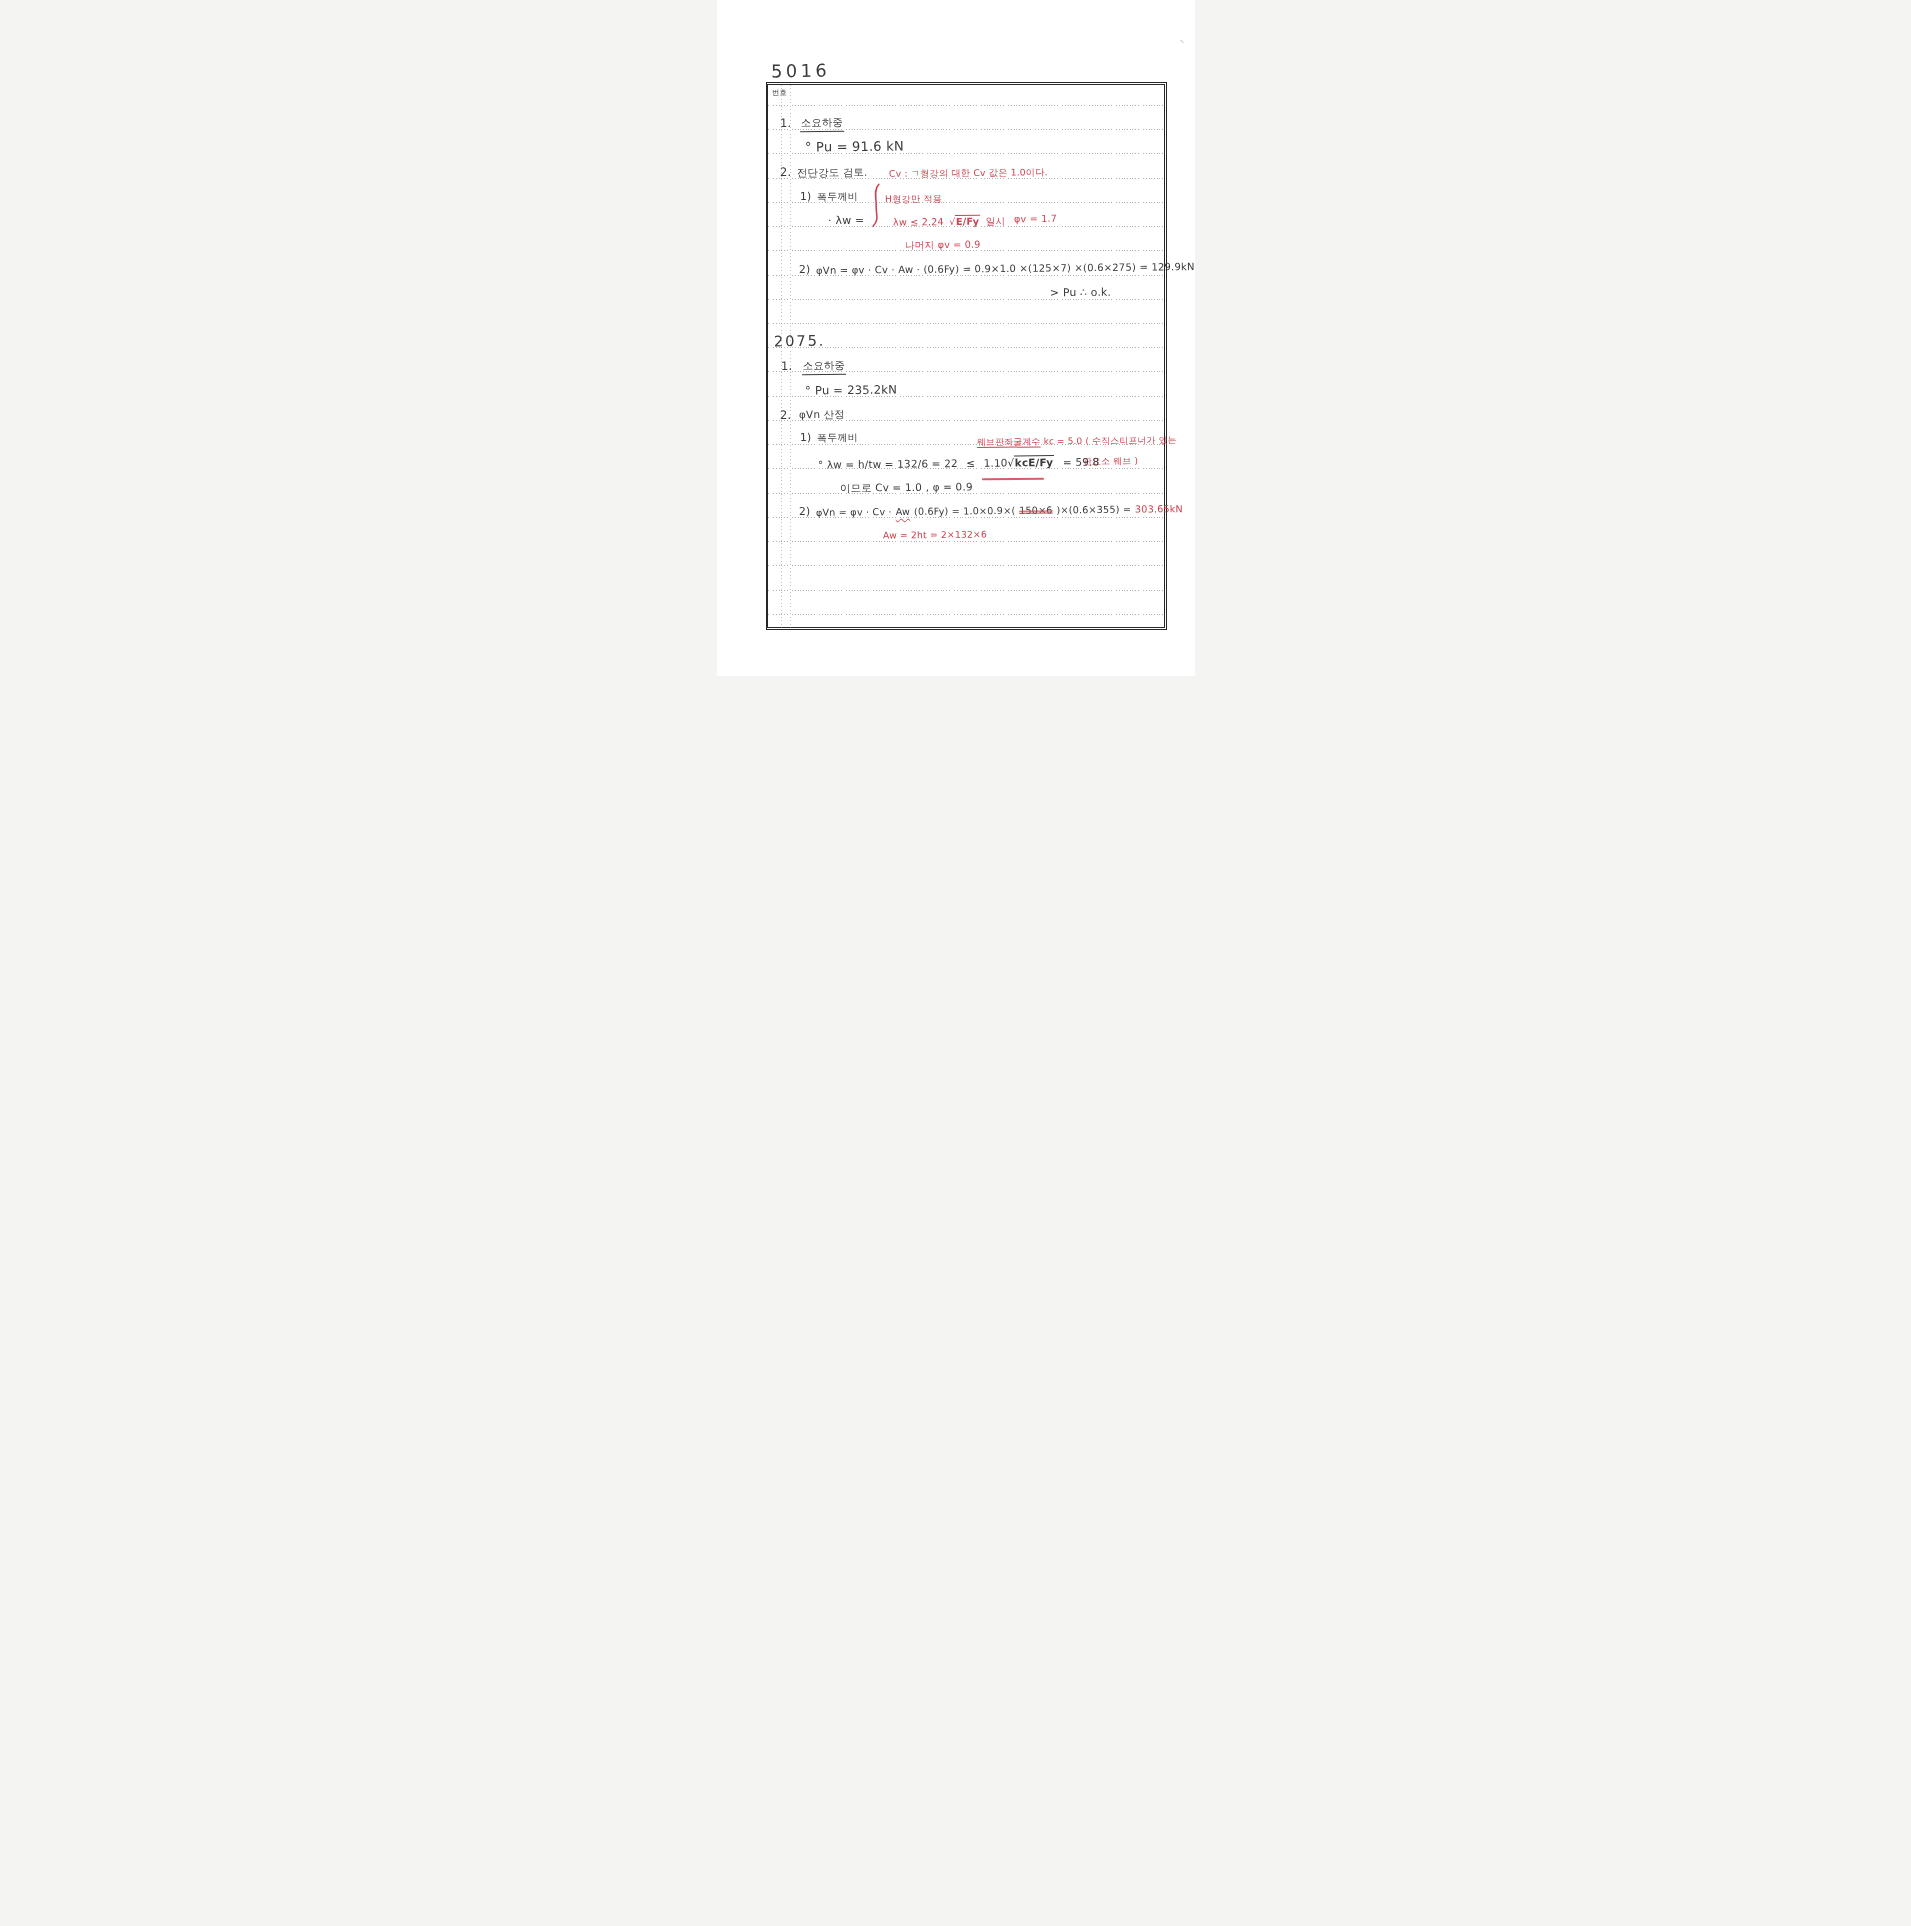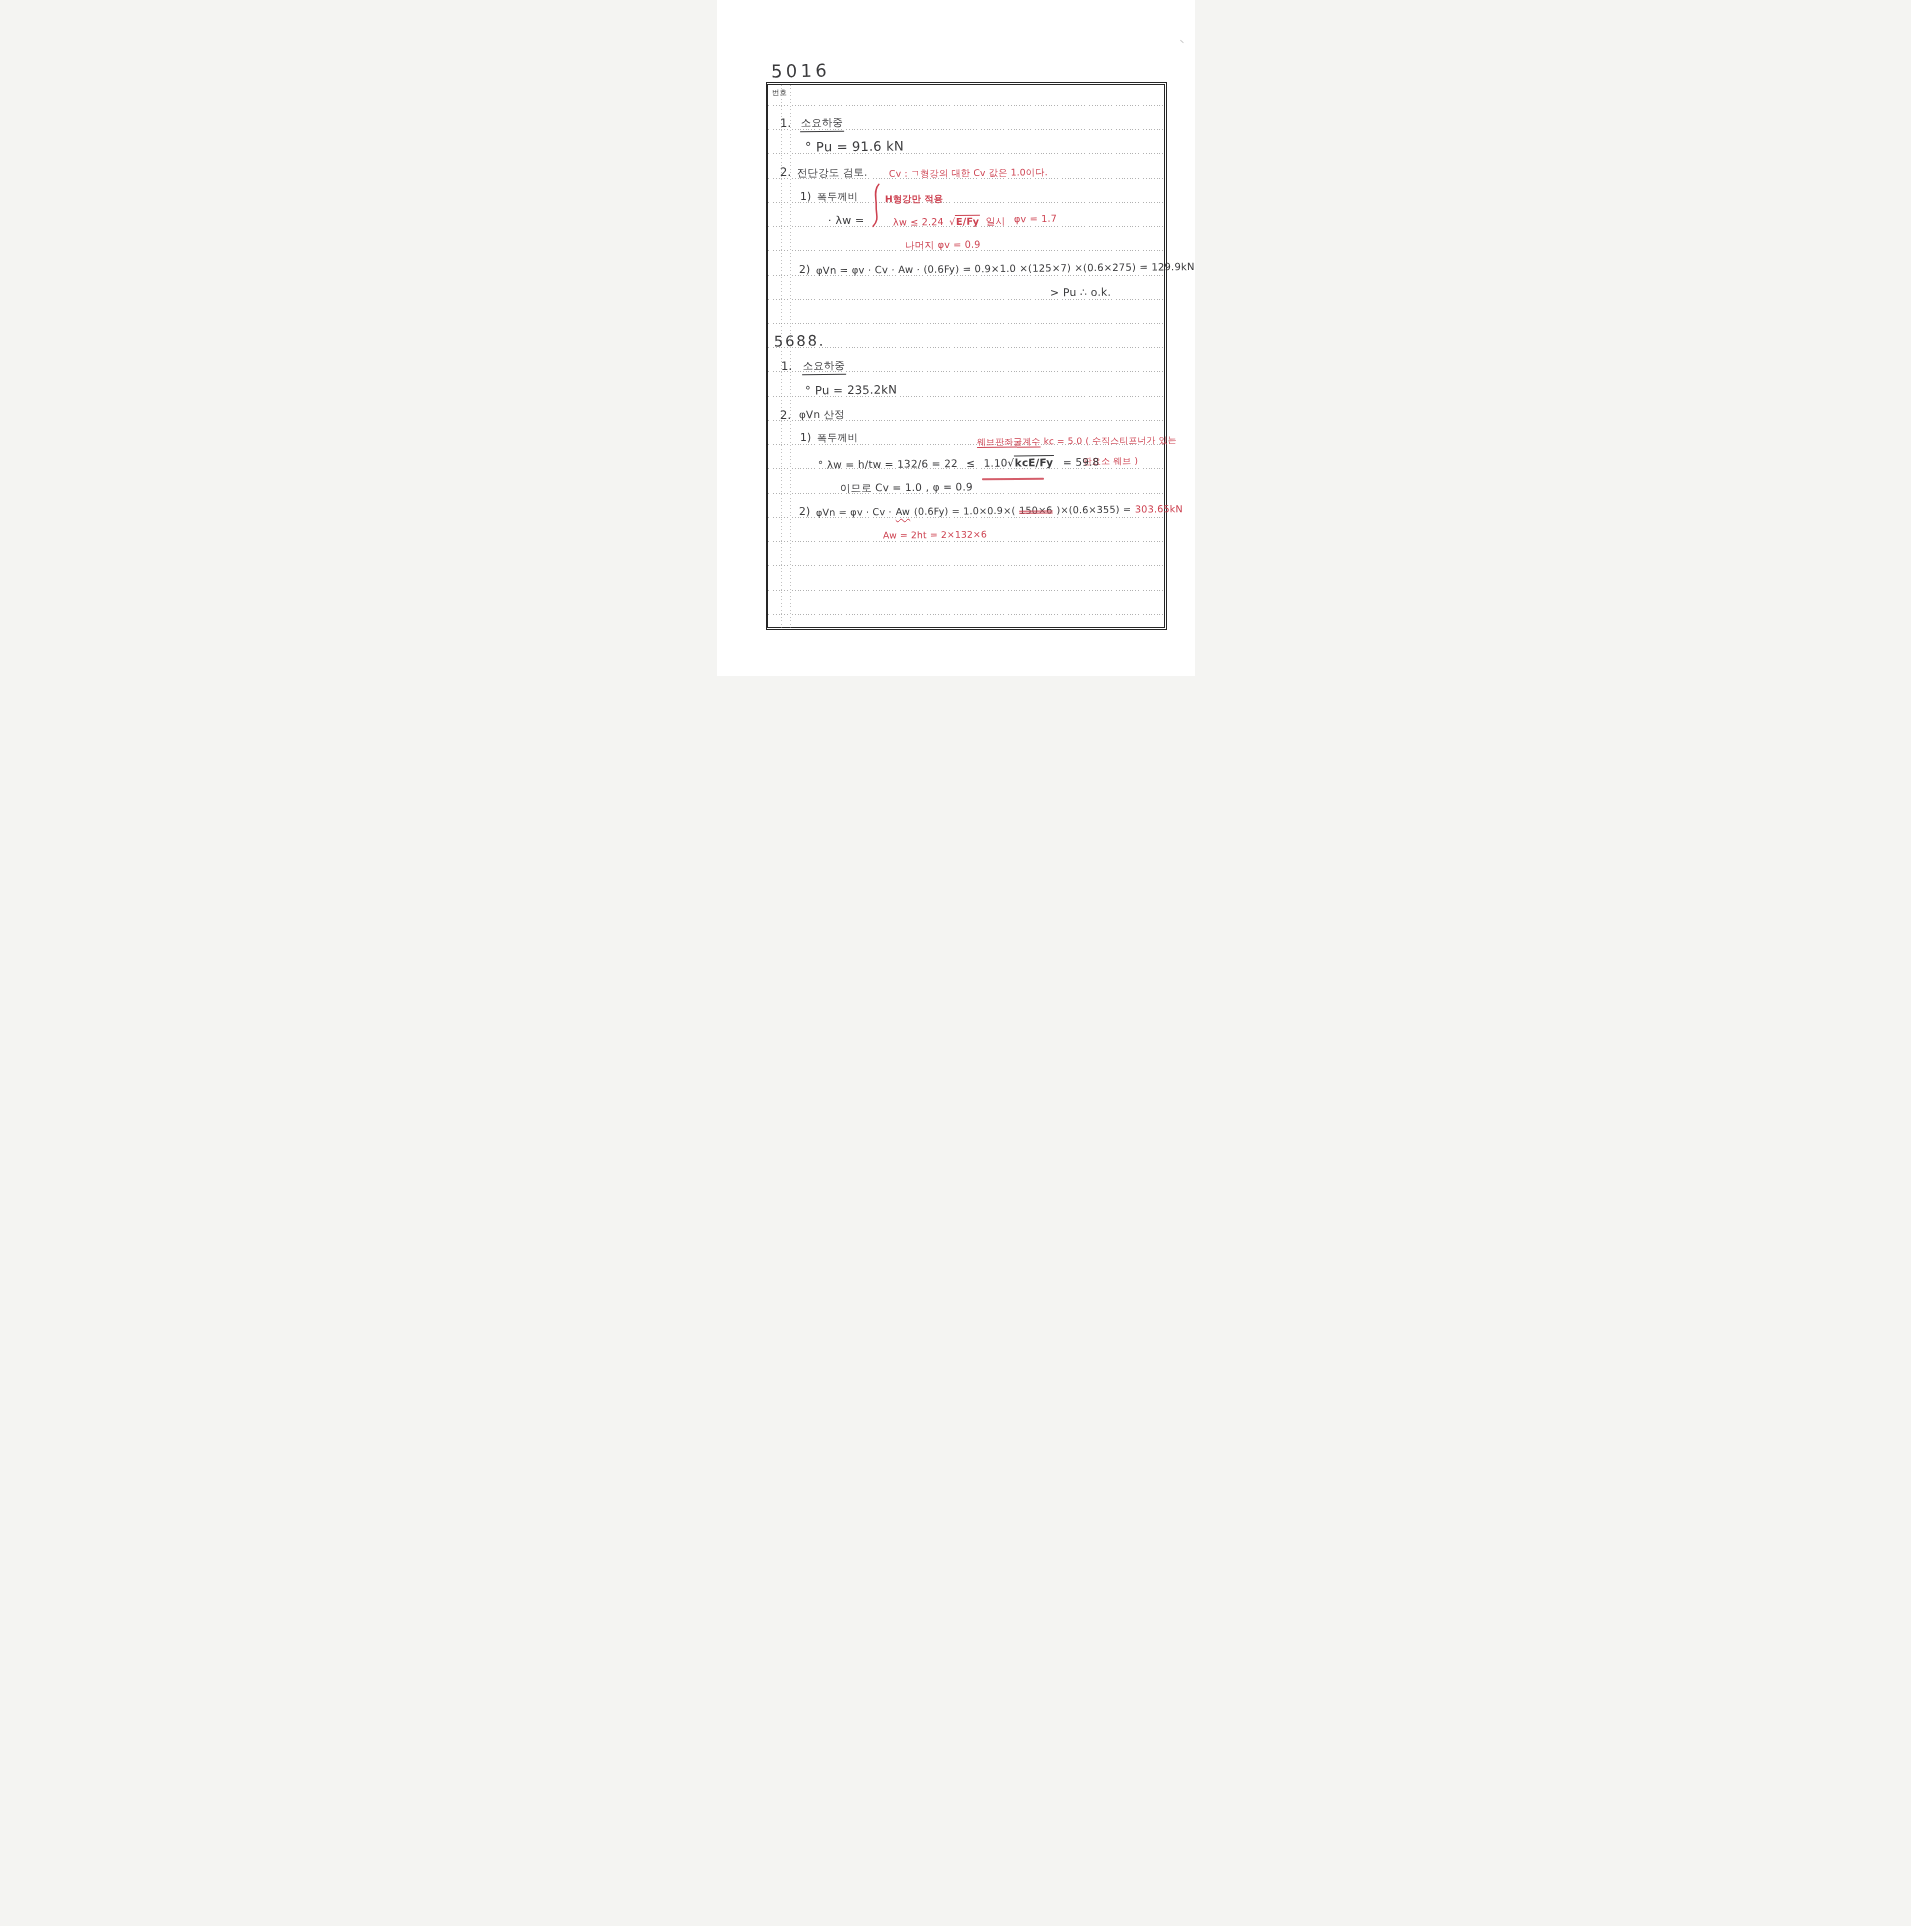--- a/index.html
+++ b/index.html
@@ -94,42 +94,42 @@
 
   <div class="hw red tilt" style="left:172px;top:167px;font-size:9.2px;">Cv : ㄱ형강의 대한 Cv 값은 1.0이다.</div>
 
   <div class="hw tilt" style="left:83px;top:190px;font-size:10.8px;">1)</div>
   <div class="hw tilt" style="left:100px;top:190px;font-size:10px;">폭두께비</div>
 
   <svg style="position:absolute;left:153px;top:183px;" width="10.8" height="45" viewBox="0 0 28 116">
     <path d="M23 3 C8 18 17 42 16 57 C15 84 25 92 8 112" fill="none" stroke="#cd4150" stroke-width="4" stroke-linecap="round"></path>
   </svg>
 
-  <div class="hw red tilt" style="left:168px;top:193px;font-size:9.2px;font-weight:bold;">H형강만 적용</div>
+  <div class="hw red tilt" style="left:168px;top:193px;font-size:9.2px;">H형강만 적용</div>
 
   <div class="hw tilt" style="left:111px;top:214px;font-size:11px;">· λw =</div>
 
   <div class="hw red eqrow tilt" style="left:176px;top:215px;font-size:9.6px;">
     <span>λw ≤ 2.24</span>
     <span class="radgroup">
       <span class="sqrt">√</span>
       <span class="radicand">E/Fy</span>
     </span>
     <span>일시</span>
   </div>
   <div class="hw red tilt" style="left:297px;top:213px;font-size:9.6px;">φv = 1.7</div>
 
   <div class="hw red tilt" style="left:188px;top:239px;font-size:9.6px;">나머지   φv = 0.9</div>
 
   <div class="hw tilt" style="left:82px;top:263px;font-size:10.8px;">2)</div>
   <div class="hw tilt" style="left:99px;top:263px;font-size:10px;">φVn = φv · Cv · Aw · (0.6Fy) = 0.9×1.0 ×(125×7) ×(0.6×275) = 129.9kN</div>
 
   <div class="hw tilt" style="left:319px;top:286px;font-size:10.8px;margin-left:14px;">&gt; Pu  ∴ o.k.</div>
 
-  <div class="hw" style="left:57px;top:332px;font-size:14.6px;letter-spacing:1.9px;transform:rotate(-1deg);">5688.</div>
+  <div class="hw" style="left:57px;top:332px;font-size:14.6px;letter-spacing:1.9px;transform:rotate(-1deg);">2075.</div>
 
   <div class="hw tilt" style="left:64px;top:359px;font-size:11.6px;">1.</div>
   <div class="hw" style="left:85px;top:359px;font-size:10.4px;">
     <span class="underlined">소요하중</span>
   </div>
 
   <div class="hw tilt" style="left:88px;top:383px;font-size:11.6px;">° Pu = 235.2kN</div>
 
   <div class="hw tilt" style="left:63px;top:408px;font-size:11.6px;">2.</div>
   <div class="hw tilt" style="left:82px;top:408px;font-size:10.4px;">φVn 산정</div>

